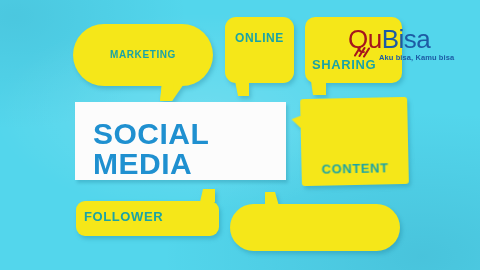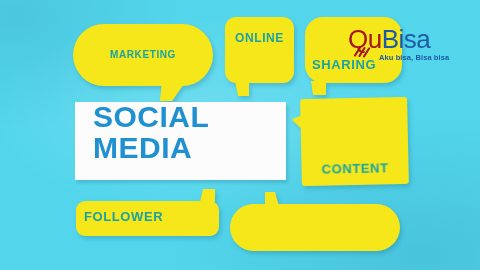--- a/index.html
+++ b/index.html
@@ -75,21 +75,21 @@
     width: 0; height: 0;
     border-right: 11px solid #f5e719;
     border-left: 3px solid transparent;
     border-top: 15px solid #f5e719;
   }
 
   
   #bubble-sharing {
     left: 305px; top: 17px;
     width: 97px; height: 66px;
-    border-radius: 18px;
+    border-radius: 10px;
     justify-content: flex-start;
   }
   #bubble-sharing .label {
     font-size: 13px;
     position: relative;
     top: 14px; left: 7px;
   }
   #bubble-sharing .tail {
     position: absolute;
     left: 6px; bottom: -12px;
@@ -161,21 +161,21 @@
 
   
   #social-media-card {
     position: absolute;
     left: 75px; top: 102px;
     width: 211px; height: 78px;
     background: #fcfcfc;
     box-shadow: 2px 3px 3px rgba(0,80,110,0.20);
     display: flex;
     flex-direction: column;
-    justify-content: flex-start;
+    justify-content: flex-end;
     padding-left: 18px;
     box-sizing: border-box;
   }
   #social-media-card .line {
     color: #1f90d0;
     font-weight: bold;
     font-size: 30px;
     line-height: 1.02;
     letter-spacing: 0.5px;
   }
@@ -249,21 +249,21 @@
 
   <div id="social-media-card">
     <div class="line">SOCIAL</div>
     <div class="line">MEDIA</div>
   </div>
 
   <div id="qubisa-logo">
     <div class="wordmark">
       <span class="qu">Qu</span><span class="bisa">Bisa</span>
     </div>
-    <div class="tagline">Aku bisa, Bisa bisa</div>
+    <div class="tagline">Aku bisa, Kamu bisa</div>
     <svg id="qubisa-swoosh" width="24" height="14" viewBox="0 0 24 14">
       <g stroke="#a5161d" stroke-width="2.1" stroke-linecap="round" fill="none">
         <line x1="2" y1="11.5" x2="7" y2="3.5"></line>
         <line x1="6.5" y1="12" x2="11.5" y2="4"></line>
         <line x1="11" y1="12.5" x2="16" y2="4.5"></line>
       </g>
     </svg>
   </div>
 
 </div>

